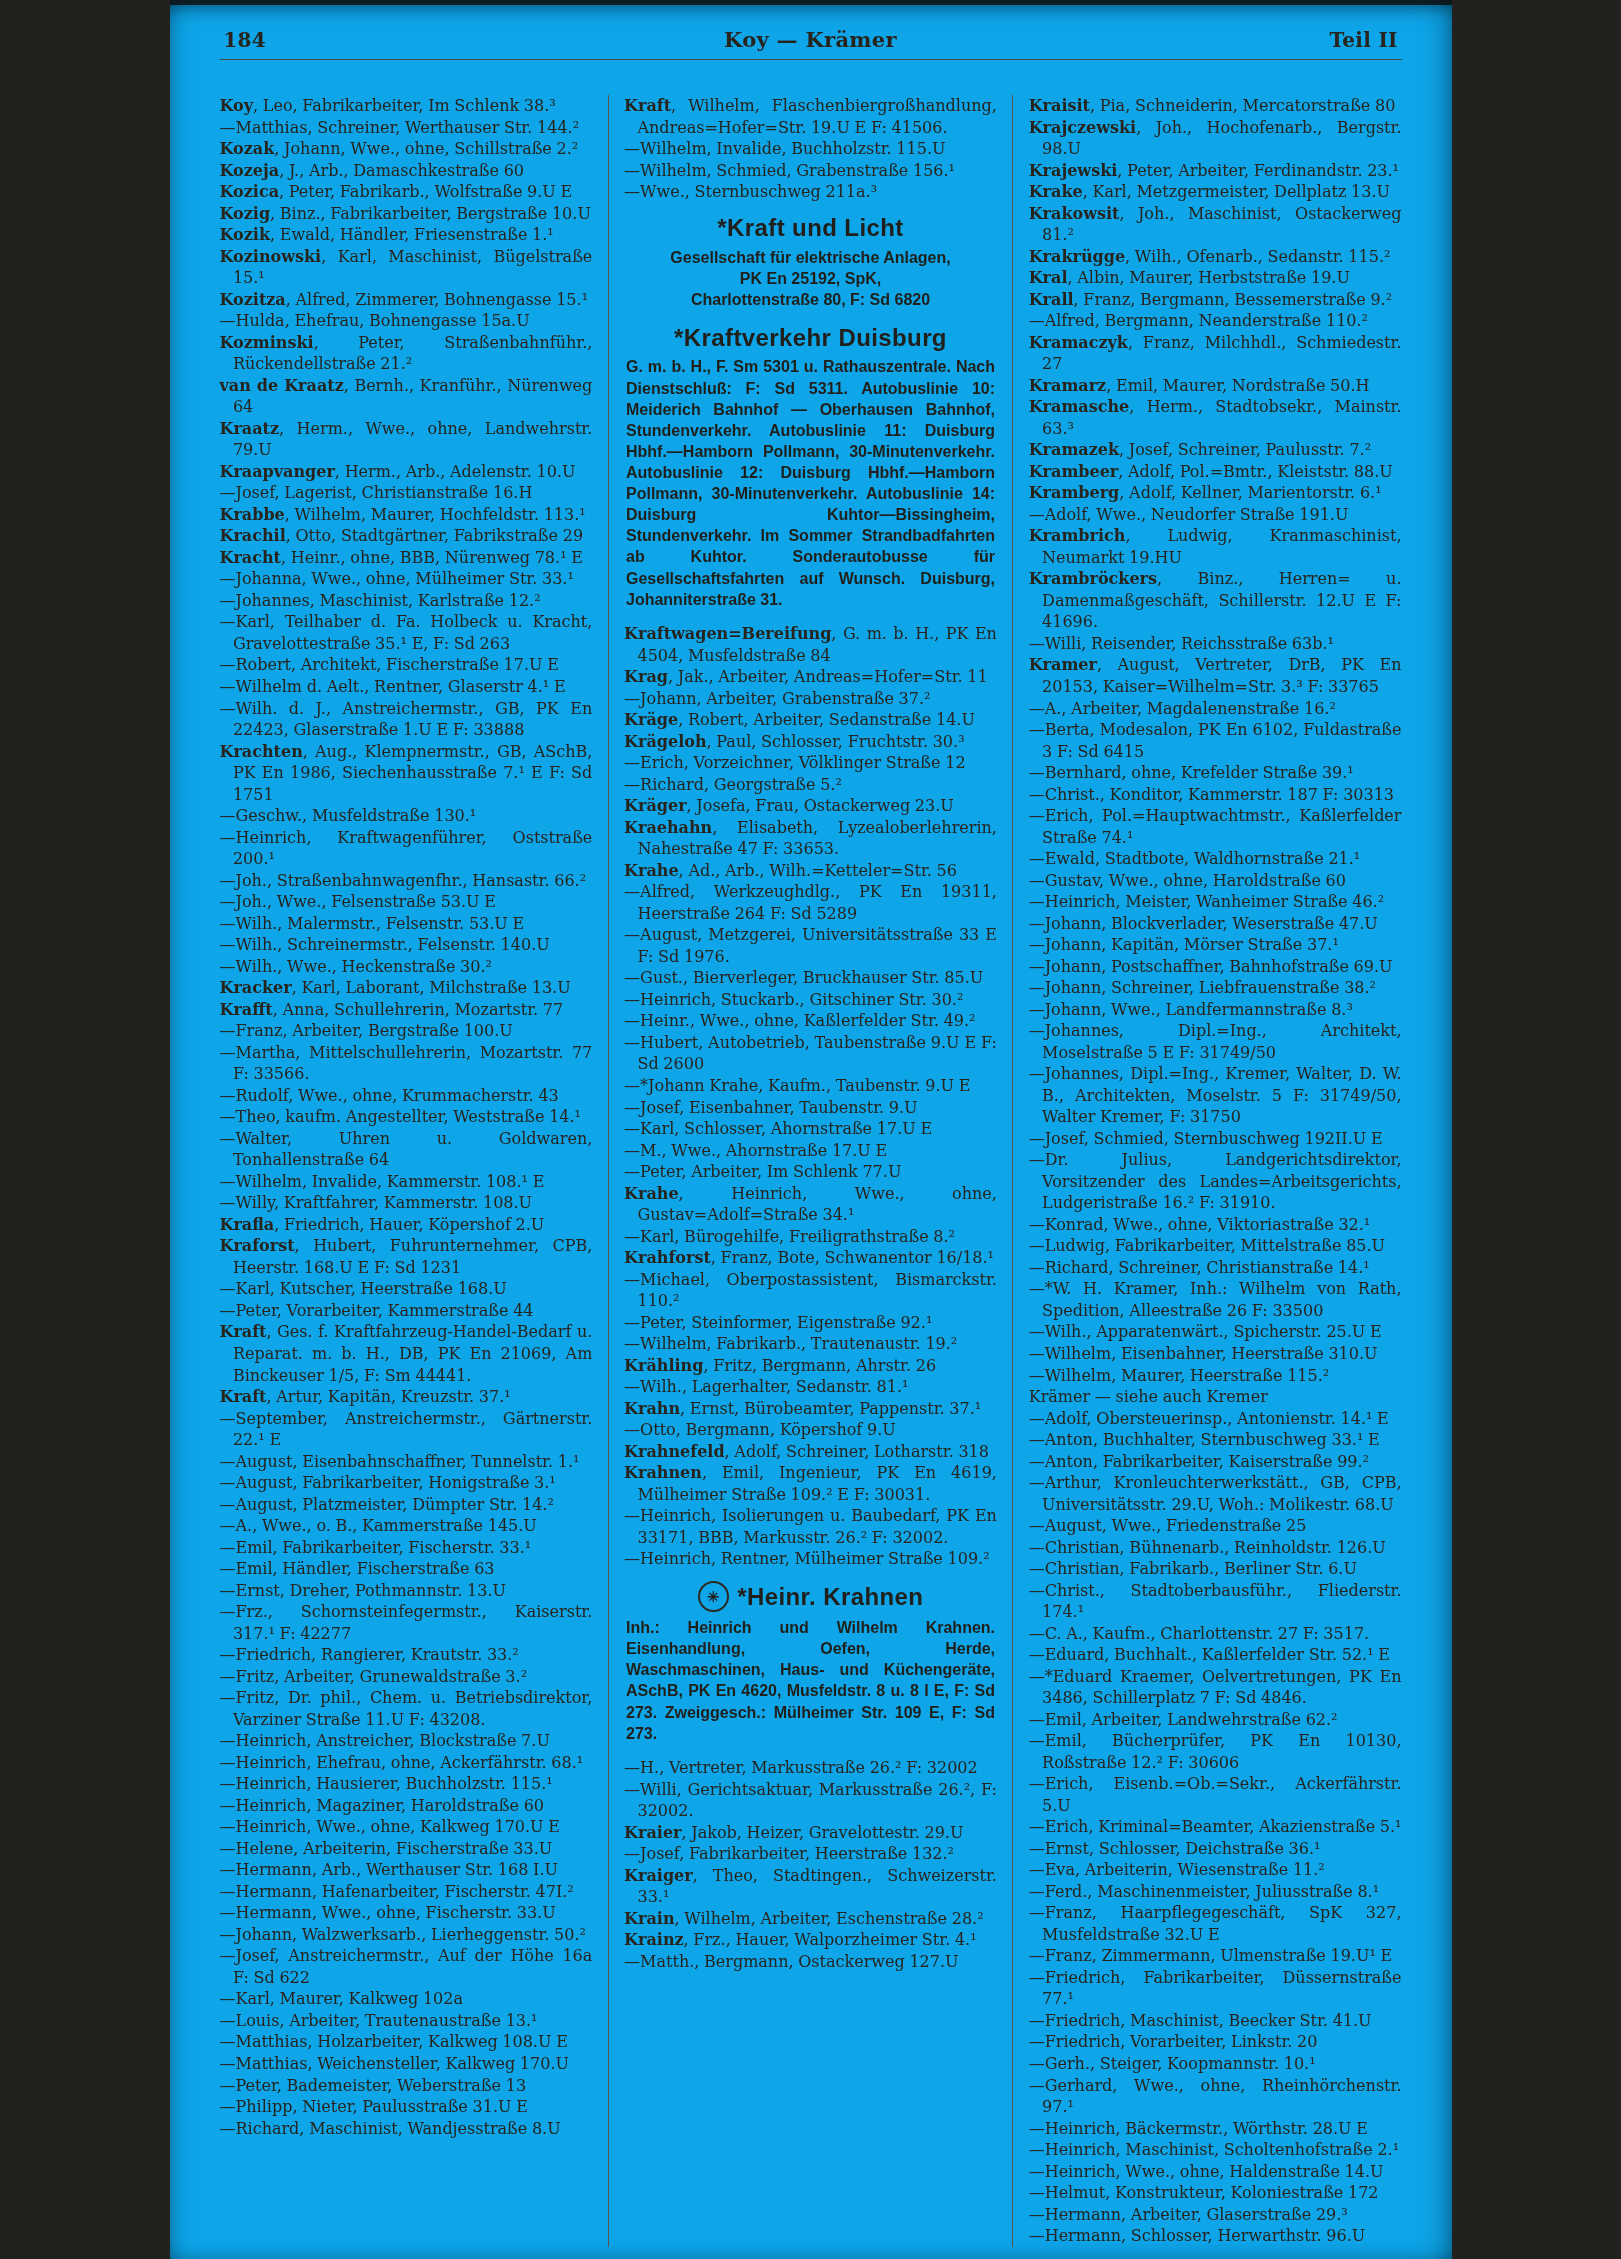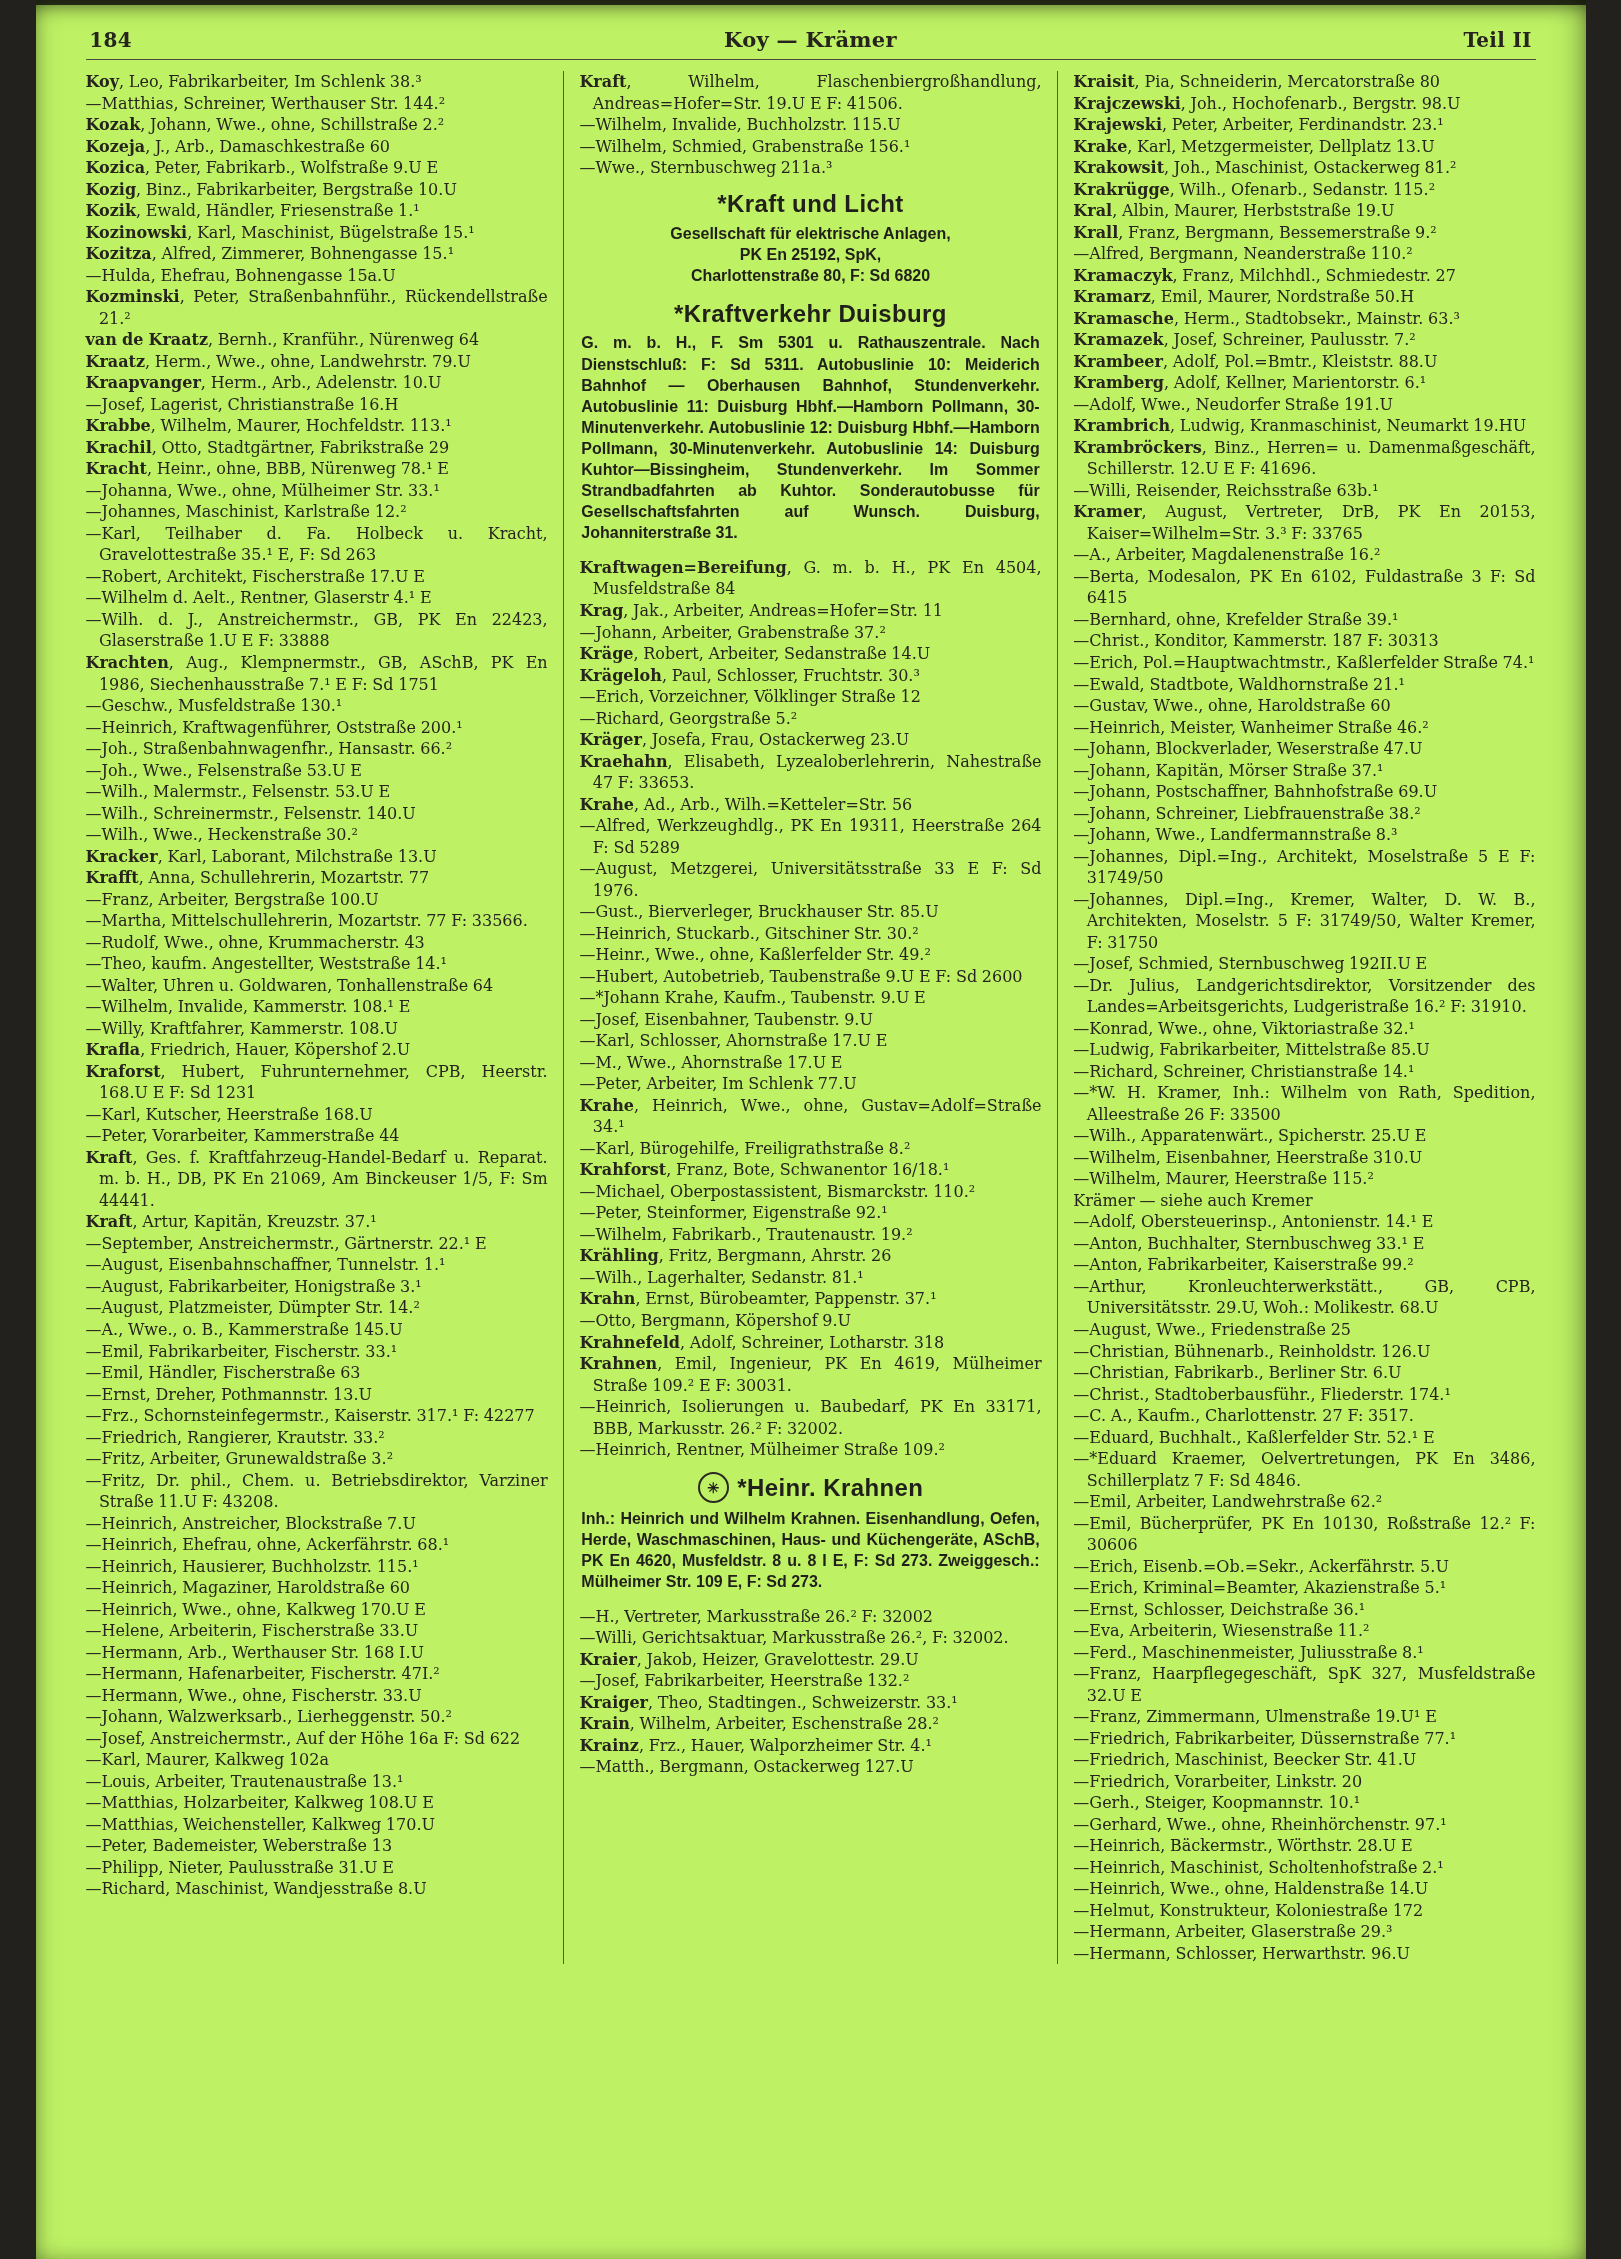--- a/index.html
+++ b/index.html
@@ -1,20 +1,20 @@
 <!DOCTYPE html>
 <html><head>
 <meta charset="utf-8">
 <style>
   html,body { margin:0; padding:0; background:#22211e; }
   .page {
     position:relative;
-    width:1550px; height:2260px;
+    width:1282px; height:2260px;
     margin:0 auto;
-    background:#bef264;
+    background:#0ea5e9;
     box-sizing:border-box;
     padding:25px 50px 45px 50px;
     overflow:hidden;
     font-family:"DejaVu Serif", serif;
     color:#26241d;
   }
   .page::before{
     content:""; position:absolute; inset:0; pointer-events:none; z-index:5;
     box-shadow:
       inset 0 15.4px 21px -11.5px rgba(0,0,0,.65),
@@ -30,21 +30,21 @@
     padding:1.9px 3.8px 6.7px 3.8px;
     border-bottom:1.5px solid #4d4a42;
     margin-bottom:11.5px;
     letter-spacing:0.3px;
   }
   .ph-left{ width:144px; }
   .ph-center{ flex:1; text-align:center; font-size:21px; }
   .ph-right{ width:144px; text-align:right; }
 
   .columns{ display:flex; align-items:stretch; }
-  .col{ flex:1 1 0; padding:0 15.4px; min-width:0; }
+  .col{ flex:1 1 0; padding:0 15.4px; min-width:0;margin-top:24px; }
   .col:first-child{ padding-left:0; }
   .col:last-child{ padding-right:0; }
   .col + .col{ border-left:1.2px solid #5a574e; }
 
   .entry{
     font-size:16px;
     line-height:1.345;
     text-align:justify;
     text-indent:-13.4px;
     padding-left:13.4px;

